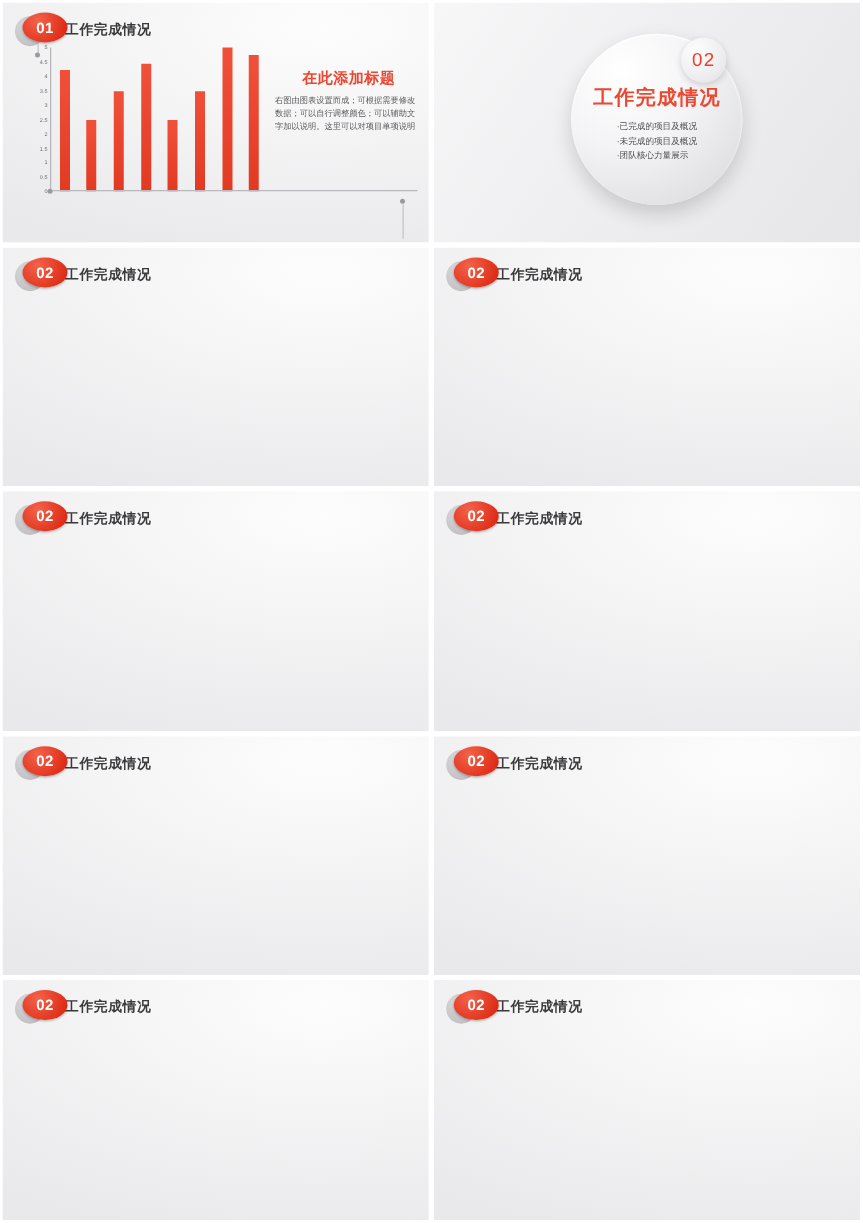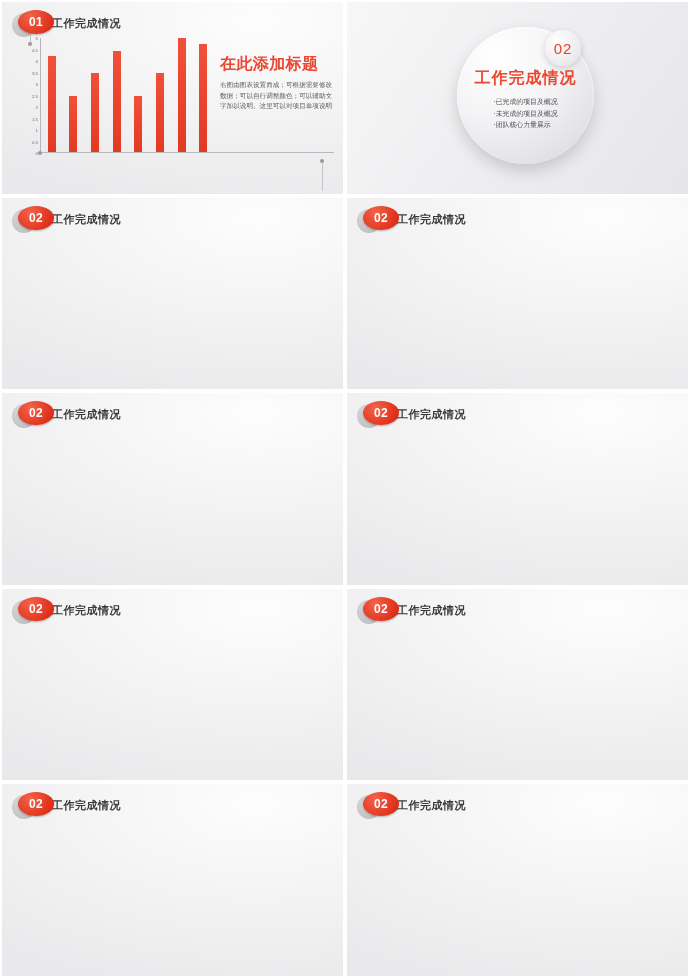--- a/index.html
+++ b/index.html
@@ -25,21 +25,21 @@
   .s1-chart{position:absolute;left:22px;top:36px;width:190px;height:125px;}
   .s1-axis{position:absolute;left:0;top:0;bottom:0;width:16px;}
   .s1-tick{position:absolute;right:2px;font-size:4.4px;color:#6f6f72;transform:translateY(-50%);}
   .s1-yline{position:absolute;left:16px;top:0;bottom:10px;width:1px;background:#b6b6ba;}
   .s1-plot{position:absolute;left:17px;right:0;top:0;bottom:10px;display:flex;align-items:flex-end;justify-content:space-around;}
   .s1-bar{width:8px;background:linear-gradient(180deg,#f0503a,#e23a22);}
   .s1-xline{position:absolute;left:16px;right:-120px;bottom:10px;height:1px;background:#b9b9bd;}
   .s1-dot{position:absolute;width:4px;height:4px;border-radius:50%;background:#9a9a9e;bottom:8px;}
   .s1-stem{position:absolute;width:1px;background:#c3c3c7;}
   .s1-text{position:absolute;left:218px;top:52px;width:118px;}
-  .s1-text h3{margin:0 0 5px 0;font-size:16px;font-weight:700;color:#ec4730;letter-spacing:.4px;}
+  .s1-text h3{margin:0 0 5px 0;font-size:12px;font-weight:700;color:#ec4730;letter-spacing:.4px;text-align:center;}
   .s1-text p{margin:0;font-size:6.6px;line-height:1.62;color:#5a5a5d;}
 
   
   .s2-wrap{position:absolute;left:0;top:0;right:0;bottom:0;}
   .s2-circle{position:absolute;left:110px;top:25px;width:137px;height:137px;border-radius:50%;
       background:radial-gradient(circle at 30% 22%,#ffffff 0%,#f4f4f6 42%,#e2e2e5 78%,#d4d4d8 100%);
       box-shadow:0 7px 16px rgba(0,0,0,.16), inset 0 1px 2px #fff;
       display:flex;flex-direction:column;align-items:center;justify-content:center;}
   .s2-num{position:absolute;left:198px;top:28px;width:36px;height:36px;border-radius:50%;
       background:radial-gradient(circle at 32% 28%,#fdfdfd,#eeeef0 60%,#e0e0e3 100%);

